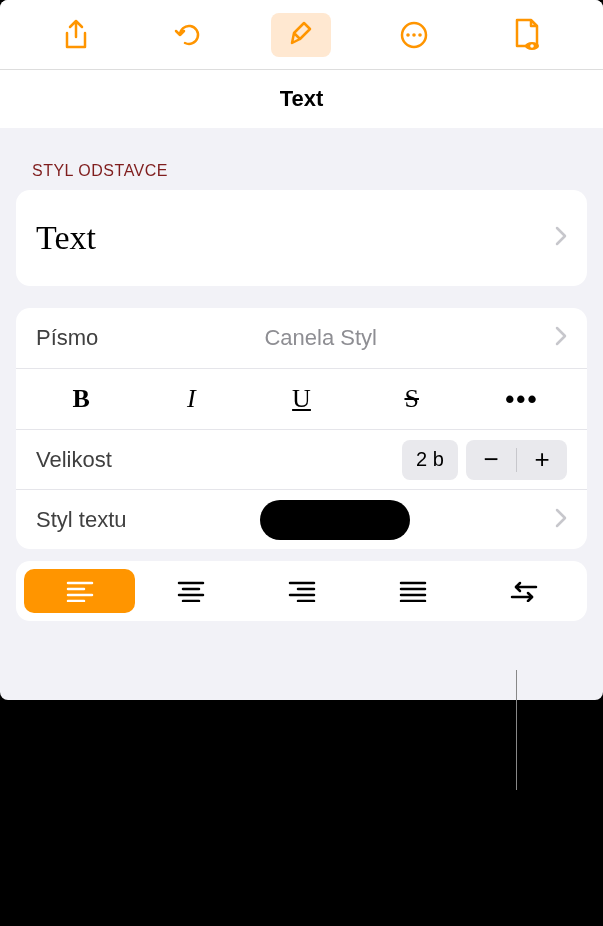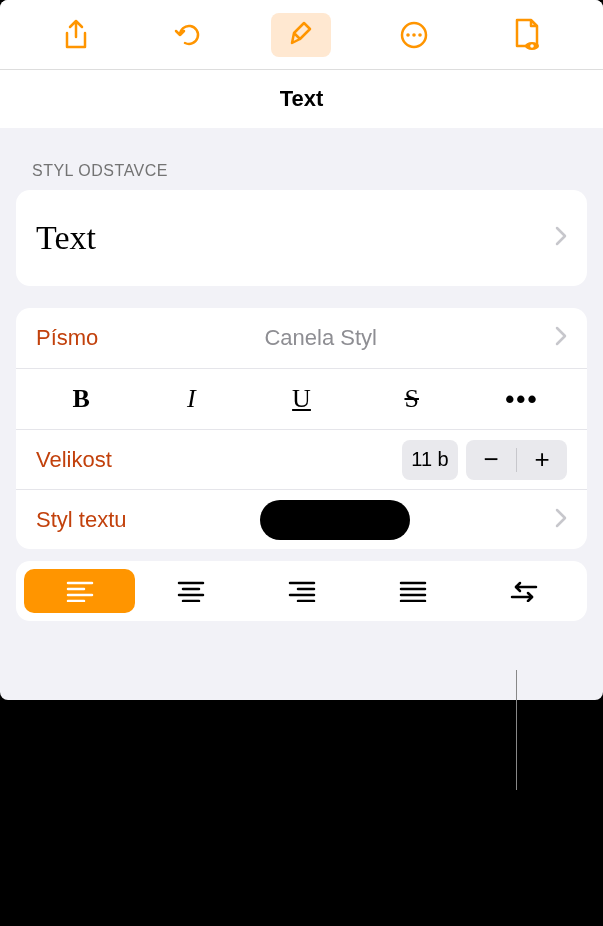--- a/index.html
+++ b/index.html
@@ -50,21 +50,21 @@
       justify-content: center;
       font-size: 22px;
       font-weight: 600;
       color: #000;
     }
     .content {
       padding: 16px;
     }
     .section-label {
       font-size: 16px;
-      color: #737373;
+      color: #7f1d1d;
       letter-spacing: 0.5px;
       margin: 18px 0 10px 16px;
       text-transform: uppercase;
     }
     .card {
       background: #fff;
       border-radius: 14px;
       overflow: hidden;
     }
     .row {
@@ -85,21 +85,21 @@
       font-size: 34px;
       font-weight: 400;
       color: #000;
     }
     .chevron {
       margin-left: auto;
       color: #c7c7cc;
     }
     .row-label {
       font-size: 22px;
-      color: #c2410c;
+      color: #404040;
     }
     .row-value {
       margin-left: auto;
       font-size: 22px;
       color: #8e8e93;
       margin-right: 12px;
     }
     .format-row {
       justify-content: space-around;
       padding: 0 10px;
@@ -280,21 +280,21 @@
           </div>
         <div class="fmt-btn fmt-more">
             <span>•••</span>
           </div>
       </div>
 
       <div class="row">
         <span class="row-label">Velikost</span>
         <div class="size-controls">
           <div class="size-box">
-              <span>11 b</span>
+              <span>2 b</span>
             </div>
           <div class="stepper">
             <div class="stepper-btn">
                 <span>−</span>
               </div>
             <div class="stepper-divider"></div>
             <div class="stepper-btn">
                 <span>+</span>
               </div>
           </div>

